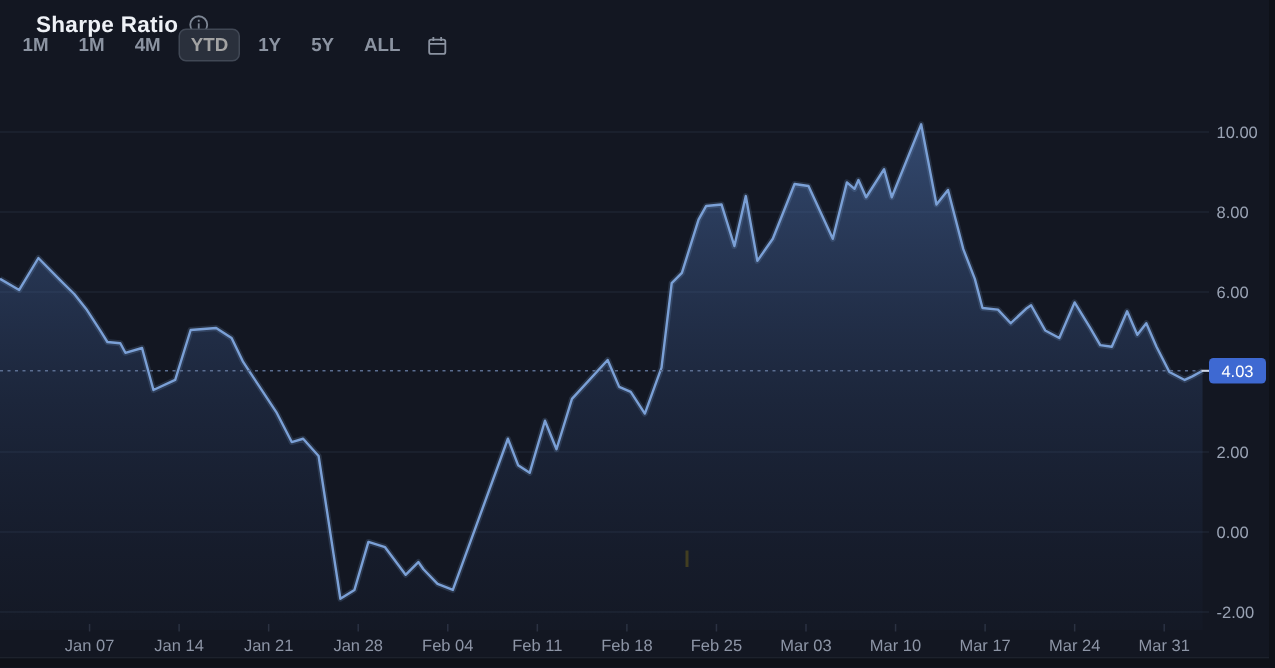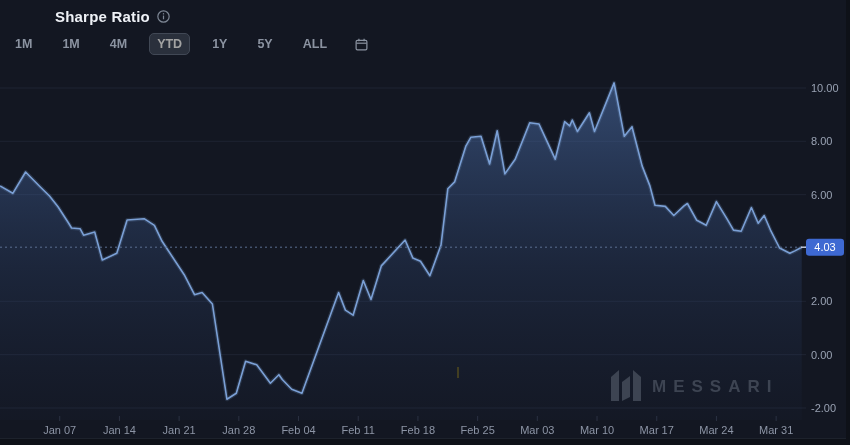--- a/index.html
+++ b/index.html
@@ -9,28 +9,27 @@
     font-family: "Liberation Sans", sans-serif;
     position: relative;
     color: #eef1f6;
   }
   .stage { position: absolute; inset: 0; width: 850px; height: 445px; }
 
   .header {
     position: absolute; left: 24px; top: 8px;
     display: flex; align-items: center; gap: 7px;
     z-index: 5;
-    margin-left: 31px;
   }
   .title { font-size: 15px; font-weight: 700; color: #eef1f6; letter-spacing: .2px; }
   .info-icon { display: inline-flex; color: #7d8694; }
 
   .ranges {
-    position: absolute; left: 7px; top: 33px;
-    display: flex; gap: 14px;
+    position: absolute; left: 7px; top: 19px;
+    display: flex; gap: 4px;
     z-index: 5;
   }
   .range-btn {
     background: transparent; border: 1px solid transparent;
     color: #8b93a1; font-family: "Liberation Sans", sans-serif;
     font-size: 12.5px; font-weight: 700;
     padding: 3px 7px; border-radius: 5px; cursor: pointer; line-height: 14px;
   }
   .range-btn.selected {
     background: #2a303c; border-color: #414855; color: #a3a3a3;
@@ -146,28 +145,18 @@
       <button class="cal-btn">
         <svg width="13" height="13" viewBox="0 0 14 14" fill="none" stroke="currentColor" stroke-width="1.3">
           <rect x="1.2" y="2.6" width="11.6" height="10.2" rx="1.4"></rect>
           <line x1="4.2" y1="0.8" x2="4.2" y2="3.6"></line>
           <line x1="9.8" y1="0.8" x2="9.8" y2="3.6"></line>
           <line x1="1.4" y1="5.6" x2="12.6" y2="5.6"></line>
         </svg>
       </button>
     </div>
 
-  <div class="watermark">
-    <span>
-      <svg width="30" height="33" viewBox="0 0 30 33" fill="#3d4452">
-        <polygon points="0,9 8,2 8,33 0,33"></polygon>
-        <polygon points="11,14 19,8 19,29 11,33"></polygon>
-        <polygon points="22,2 30,9 30,33 22,33"></polygon>
-      </svg>
-    </span>
-    <span class="wm-text">MESSARI</span>
-  </div>
 
   <div class="cursor-artifact"></div>
   <div class="bottom-divider"></div>
   <div class="bottom-strip"></div>
   <div class="right-strip"></div>
 </div>
 
 </body></html>

